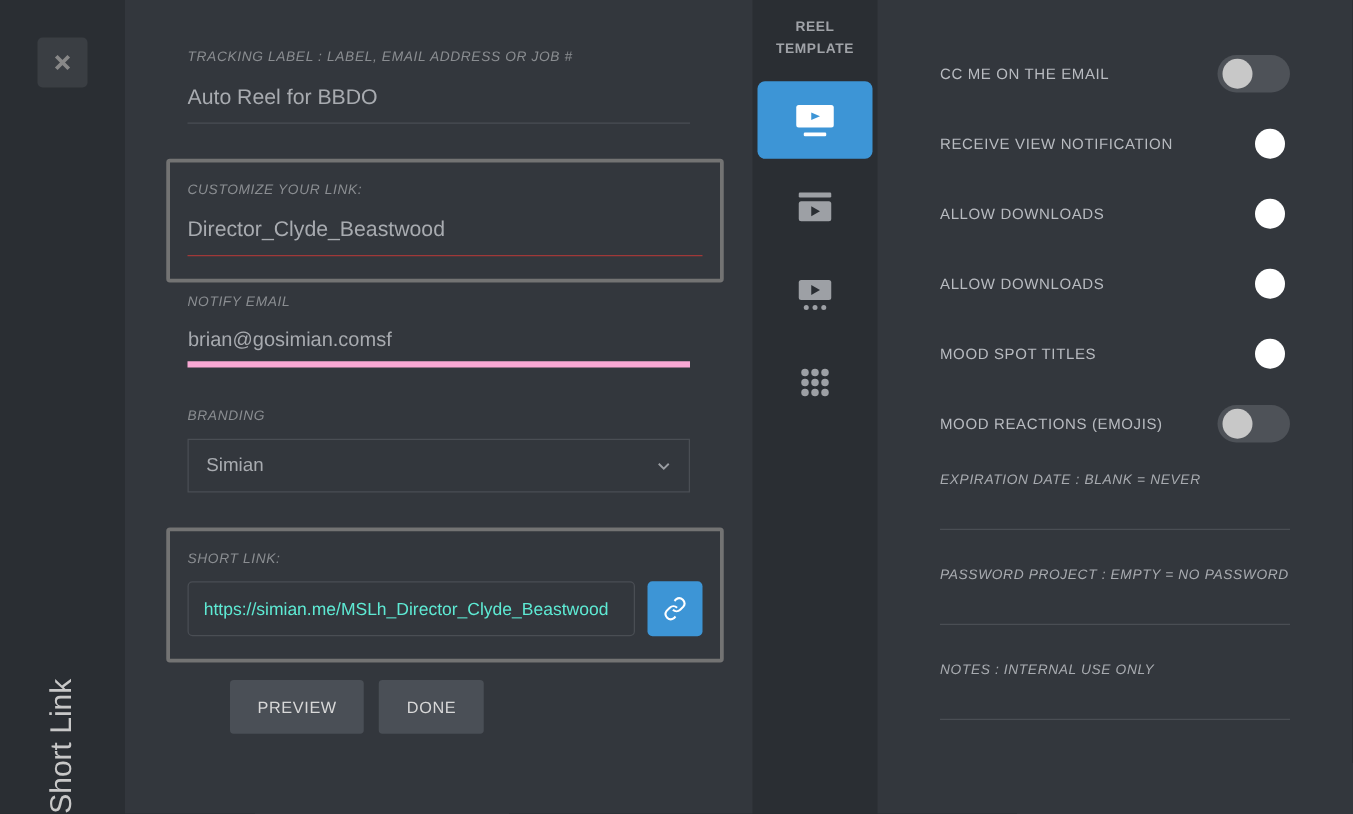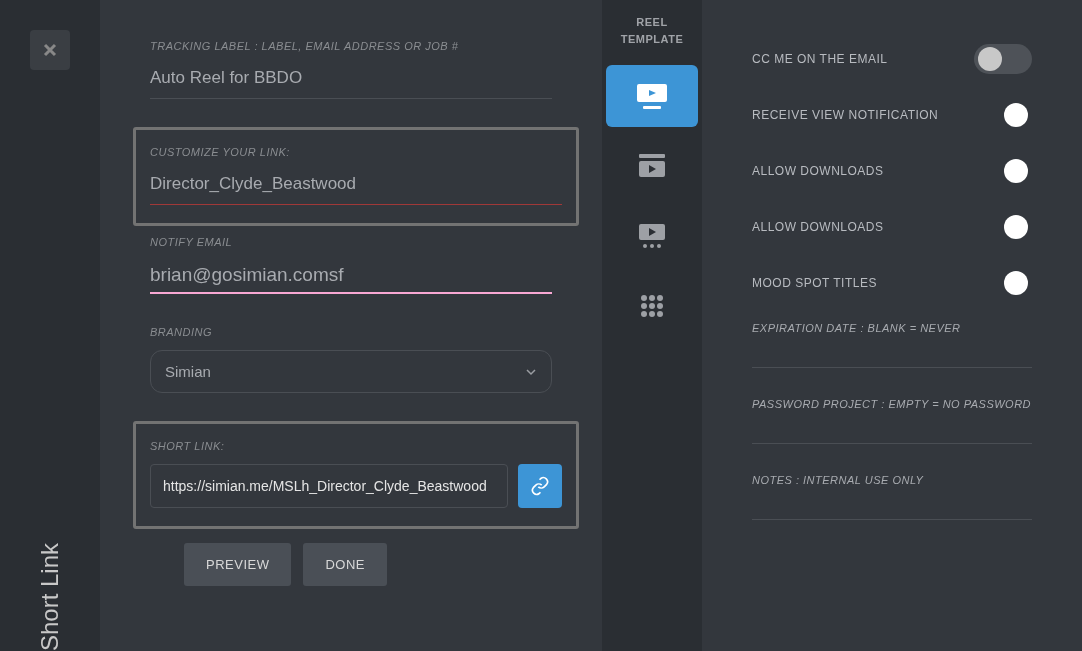--- a/index.html
+++ b/index.html
@@ -9,30 +9,30 @@
   
   .left-rail { width: 100px; background: #2a2e33; position: relative; }
   .close-btn { position: absolute; top: 30px; left: 30px; width: 40px; height: 40px; background: #3a3e43; border: none; border-radius: 4px; display: flex; align-items: center; justify-content: center; cursor: pointer; }
   .close-btn svg { width: 16px; height: 16px; stroke: #888; stroke-width: 3; }
   .side-label { position: absolute; bottom: 40px; left: 50%; transform: translateX(-50%) rotate(-90deg); transform-origin: center; white-space: nowrap; font-size: 24px; color: #c8c8c8; font-weight: 300; }
 
   
   .form-col { width: 502px; background: #33373d; padding: 40px 50px 40px 50px; position: relative; }
   .field-label { font-size: 11px; letter-spacing: 0.5px; color: #8a8d91; text-transform: uppercase; margin-bottom: 12px; font-style: italic; }
   .text-input { width: 100%; background: transparent; border: none; border-bottom: 1px solid #4a4e54; color: #a8abb0; font-size: 17px; padding: 4px 0 10px 0; outline: none; }
-  .textarea-input { width: 100%; background: transparent; border: none; border-bottom: 2px solid #f9a8d4; color: #a8abb0; font-size: 19px; padding: 4px 0 10px 0; outline: none; resize: none; height: 34px; font-family: inherit; }
+  .textarea-input { width: 100%; background: transparent; border: none; border-bottom: 5px solid #f9a8d4; color: #a8abb0; font-size: 16px; padding: 4px 0 10px 0; outline: none; resize: none; height: 34px; font-family: inherit; }
   .field-block { margin-bottom: 28px; }
   .highlight-box { border: 3px solid #737373; border-radius: 3px; padding: 16px 14px 18px 14px; margin-left: -17px; margin-right: -27px; margin-bottom: 10px; }
   .highlight-box .field-block { margin-bottom: 0; }
   .highlight-box .text-input { border-bottom-color: #a03838; }
-  .select-box { width: 100%; background: transparent; border: 1px solid #4a4e54; border-radius: 12px; color: #a8abb0; font-size: 15px; padding: 12px 14px; cursor: pointer; display: flex; align-items: center; justify-content: space-between; }
+  .select-box { width: 100%; background: transparent; border: 1px solid #4a4e54; border-radius: 0; color: #a8abb0; font-size: 15px; padding: 12px 14px; cursor: pointer; display: flex; align-items: center; justify-content: space-between; }
   .chev { width: 12px; height: 12px; }
 
   .shortlink-row { display: flex; gap: 10px; align-items: stretch; }
-  .shortlink-input { flex: 1; border: 1px solid #4a4e54; border-radius: 4px; background: transparent; color: #e5e5e5; font-size: 14px; padding: 12px 12px; outline: none; }
+  .shortlink-input { flex: 1; border: 1px solid #4a4e54; border-radius: 4px; background: transparent; color: #5eead4; font-size: 14px; padding: 12px 12px; outline: none; }
   .link-btn { width: 44px; height: 44px; background: #3d95d6; border: none; border-radius: 4px; display: flex; align-items: center; justify-content: center; cursor: pointer; }
   .link-btn svg { width: 20px; height: 20px; stroke: #fff; stroke-width: 2; fill: none; }
 
   .btn-row { display: flex; gap: 12px; margin-top: 14px; padding-left: 34px; }
   .btn { background: #4a4f56; border: none; color: #d8d8d8; font-size: 13px; letter-spacing: 0.5px; padding: 14px 22px; border-radius: 3px; cursor: pointer; }
 
   
   .template-col { width: 100px; background: #2a2e33; display: flex; flex-direction: column; align-items: center; padding-top: 14px; font-weight: bold; }
   .template-title { font-size: 11px; text-align: center; color: #a0a3a8; letter-spacing: 0.5px; line-height: 1.5; margin-bottom: 18px; }
   .tpl-btn { width: 92px; height: 62px; display: flex; align-items: center; justify-content: center; cursor: pointer; border: none; background: transparent; margin-bottom: 8px; border-radius: 6px; }
@@ -189,20 +189,26 @@
         <div class="toggle on">
           <div class="knob"></div>
         </div>
       </div>
       <div class="toggle-row">
         <div class="toggle-label">MOOD SPOT TITLES</div>
         <div class="toggle on">
           <div class="knob"></div>
         </div>
       </div>
+      <div class="toggle-row">
+        <div class="toggle-label">MOOD REACTIONS (EMOJIS)</div>
+        <div class="toggle off">
+          <div class="knob"></div>
+        </div>
+      </div>
     </div>
 
   <div class="setting-field">
     <div class="field-label">EXPIRATION DATE : BLANK = NEVER</div>
     <div class="setting-underline"></div>
   </div>
   <div class="setting-field">
     <div class="field-label">PASSWORD PROJECT : EMPTY = NO PASSWORD</div>
     <div class="setting-underline"></div>
   </div>

